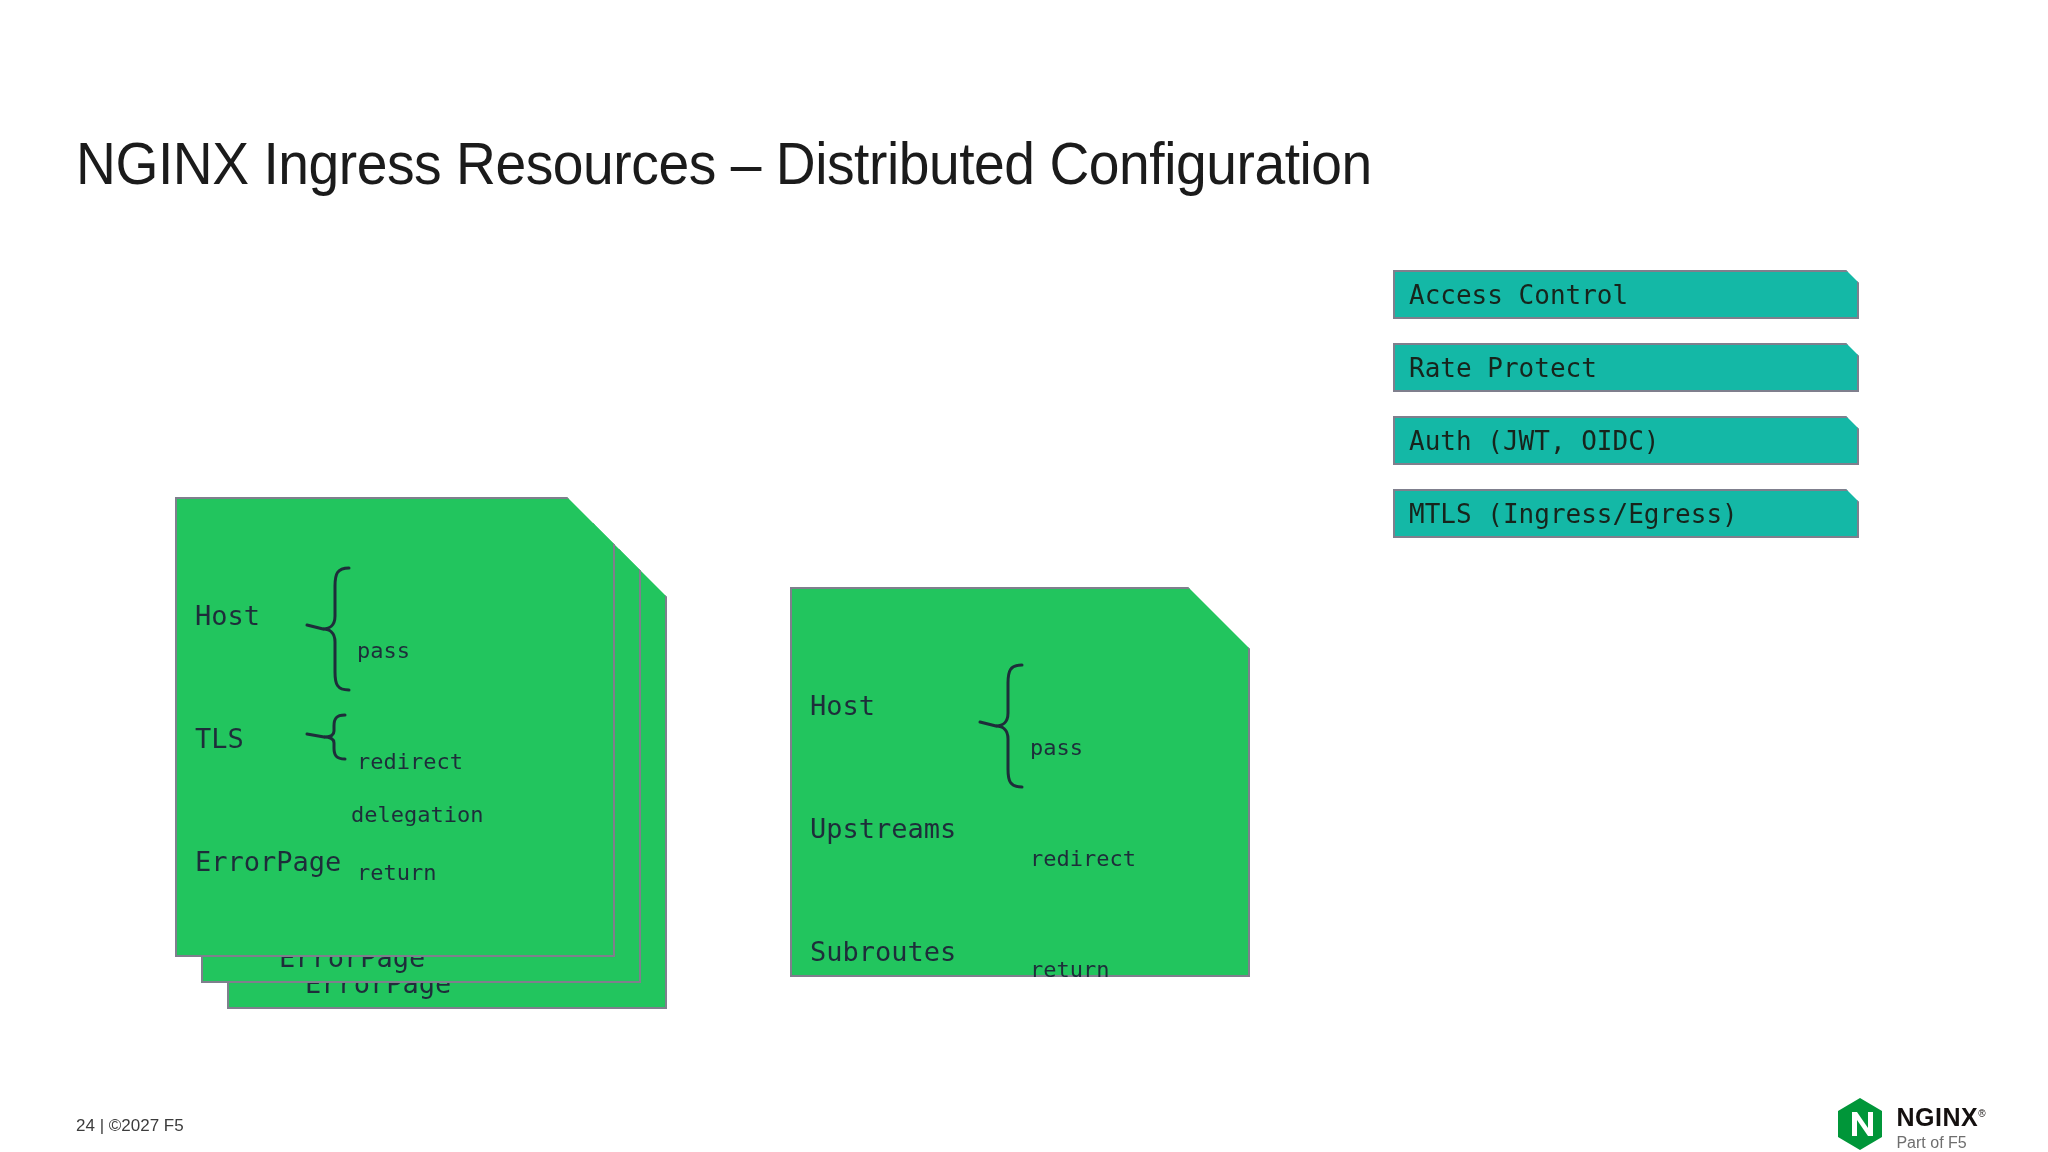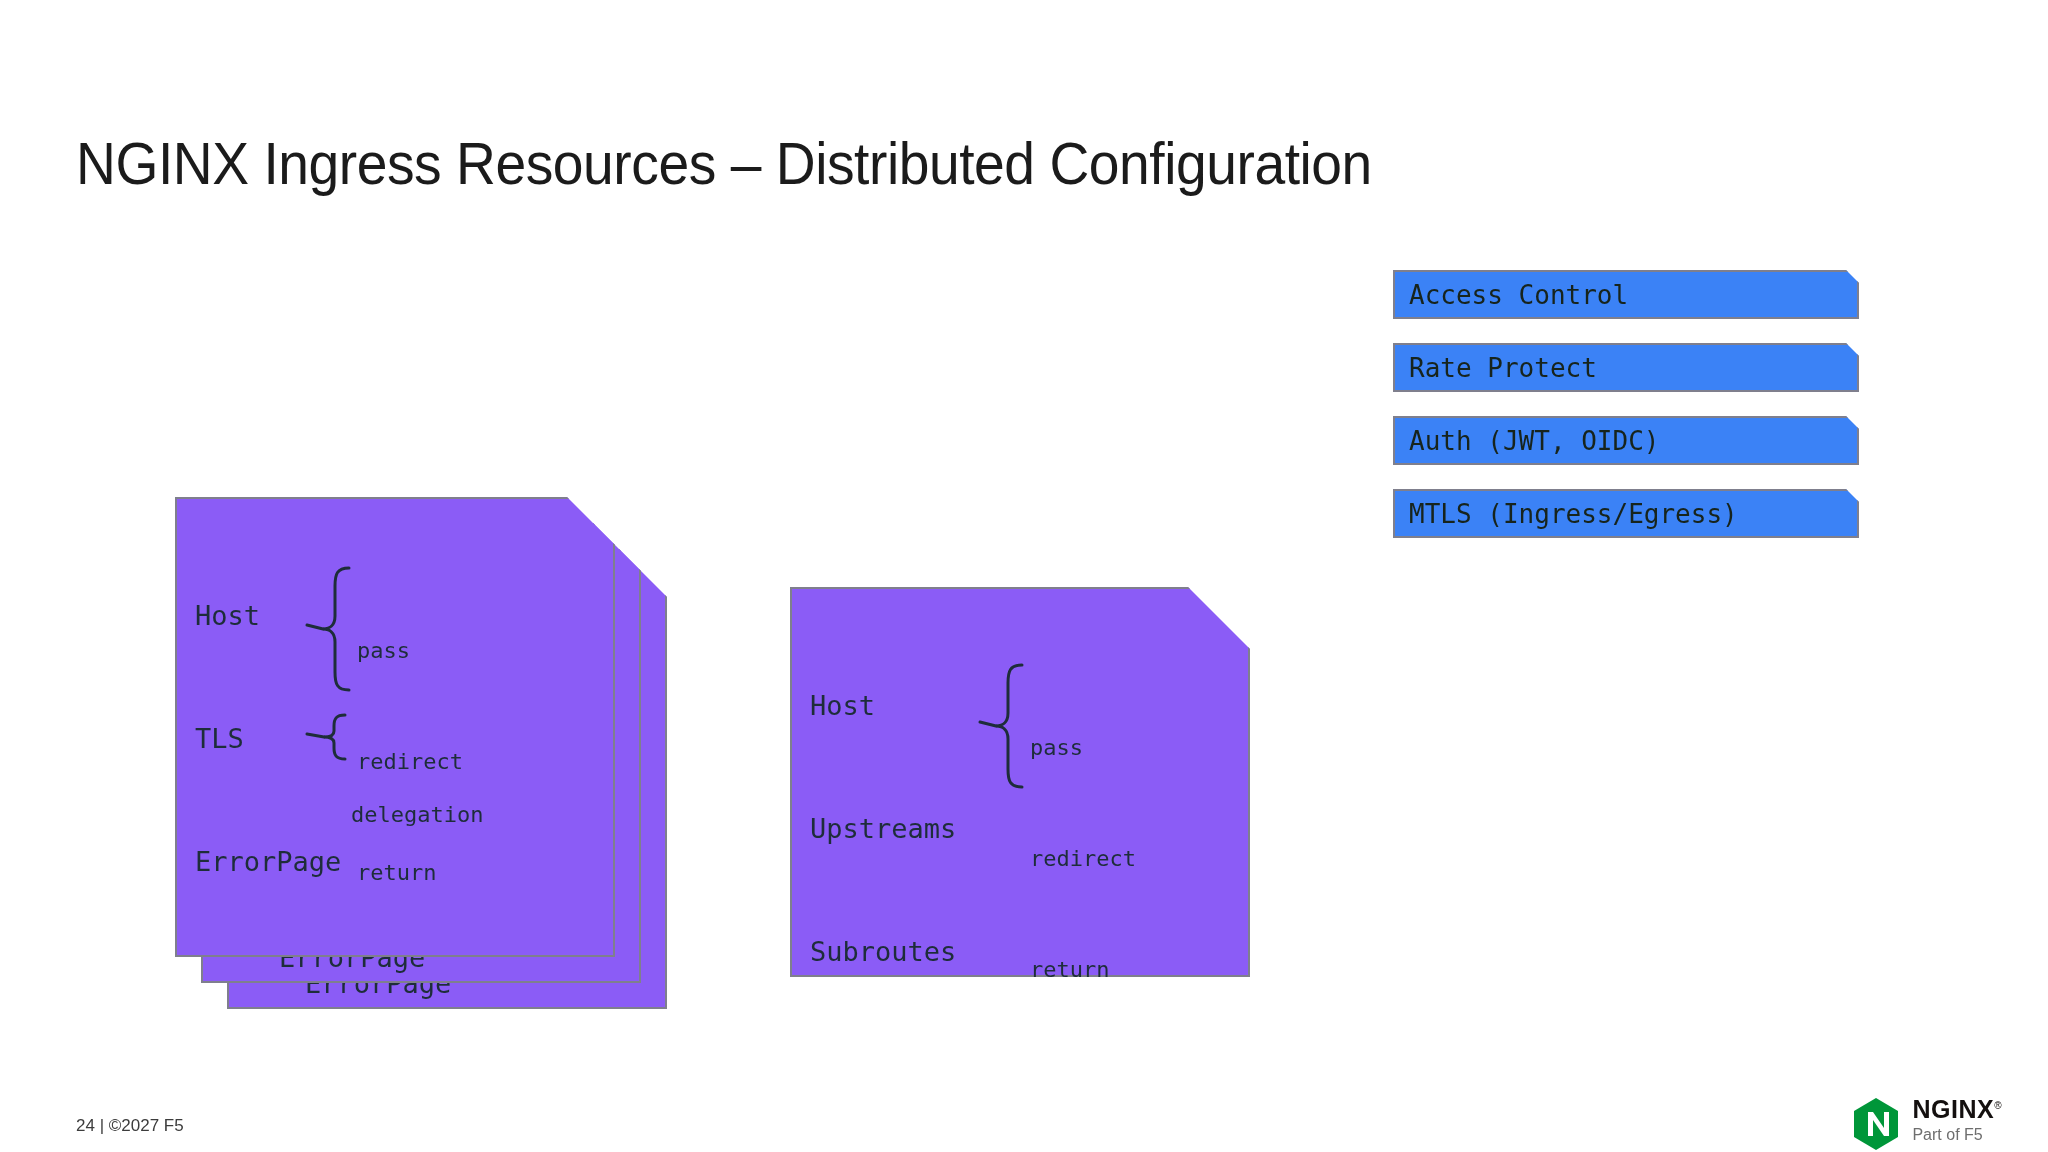--- a/index.html
+++ b/index.html
@@ -40,21 +40,21 @@
   .card-stack {
     position: absolute;
     left: 175px;
     top: 480px;
     width: 520px;
     height: 580px;
   }
 
   .doc-card {
     position: absolute;
-    background: #8b5cf6;
+    background: #22c55e;
     border: 2px solid #7f7f8d;
     -webkit-clip-path: polygon(0 0, calc(100% - 48px) 0, 100% 48px, 100% 100%, 0 100%);
     clip-path: polygon(0 0, calc(100% - 48px) 0, 100% 48px, 100% 100%, 0 100%);
   }
 
   
   .doc-card.ghost-2 {
     left: 52px;
     top: 52px;
     width: 440px;
@@ -128,21 +128,21 @@
     position: absolute;
     left: 1393px;
     top: 253px;
     width: 466px;
   }
   .chip {
     position: relative;
     width: 466px;
     height: 49px;
     margin-bottom: 24px;
-    background: #3b82f6;
+    background: #14b8a6;
     border: 2px solid #7f7f8d;
     -webkit-clip-path: polygon(0 0, calc(100% - 13px) 0, 100% 13px, 100% 100%, 0 100%);
     clip-path: polygon(0 0, calc(100% - 13px) 0, 100% 13px, 100% 100%, 0 100%);
   }
   .chip-label {
     position: absolute;
     left: 14px;
     top: 50%;
     transform: translateY(-50%);
     font-family: "DejaVu Sans Mono", "Liberation Mono", monospace;
@@ -157,24 +157,24 @@
     left: 76px;
     top: 1099px;
     font-family: "Liberation Sans", sans-serif;
     font-size: 17px;
     color: #3c3c3c;
     white-space: nowrap;
   }
 
   .logo {
     position: absolute;
-    right: 46px;
+    right: 62px;
     top: 1080px;
     display: flex;
-    align-items: flex-start;
+    align-items: flex-end;
     gap: 12px;
   }
   .logo-mark { width: 48px; height: 54px; display: block; }
   .logo-words { display: flex; flex-direction: column; line-height: 1; }
   .logo-name {
     font-family: "Liberation Sans", sans-serif;
     font-size: 25px;
     font-weight: bold;
     letter-spacing: 0.5px;
     color: #14100f;

